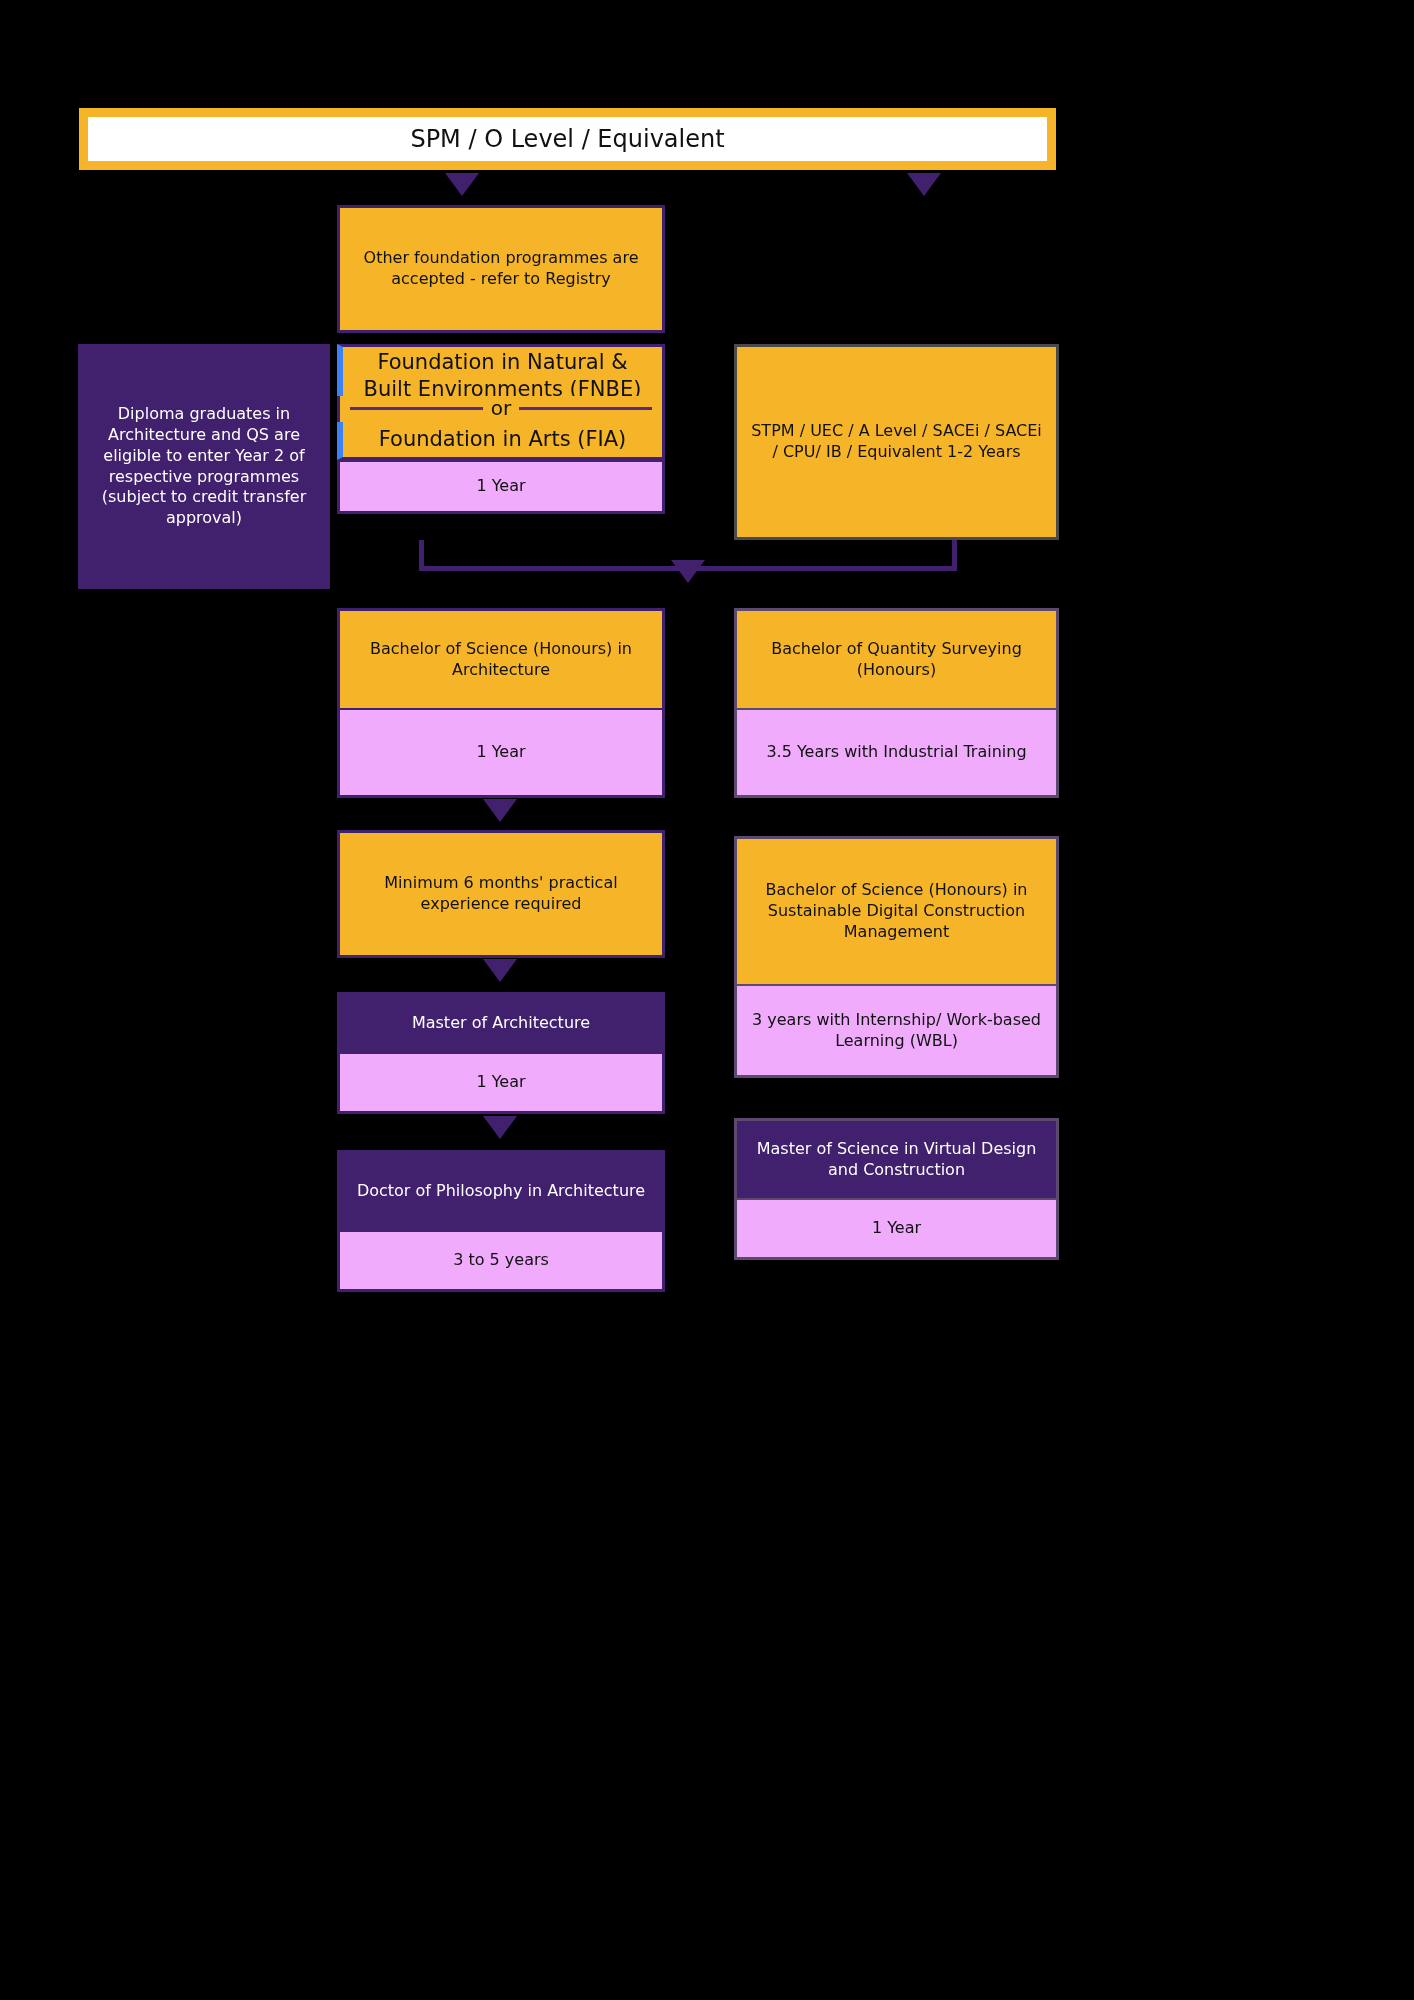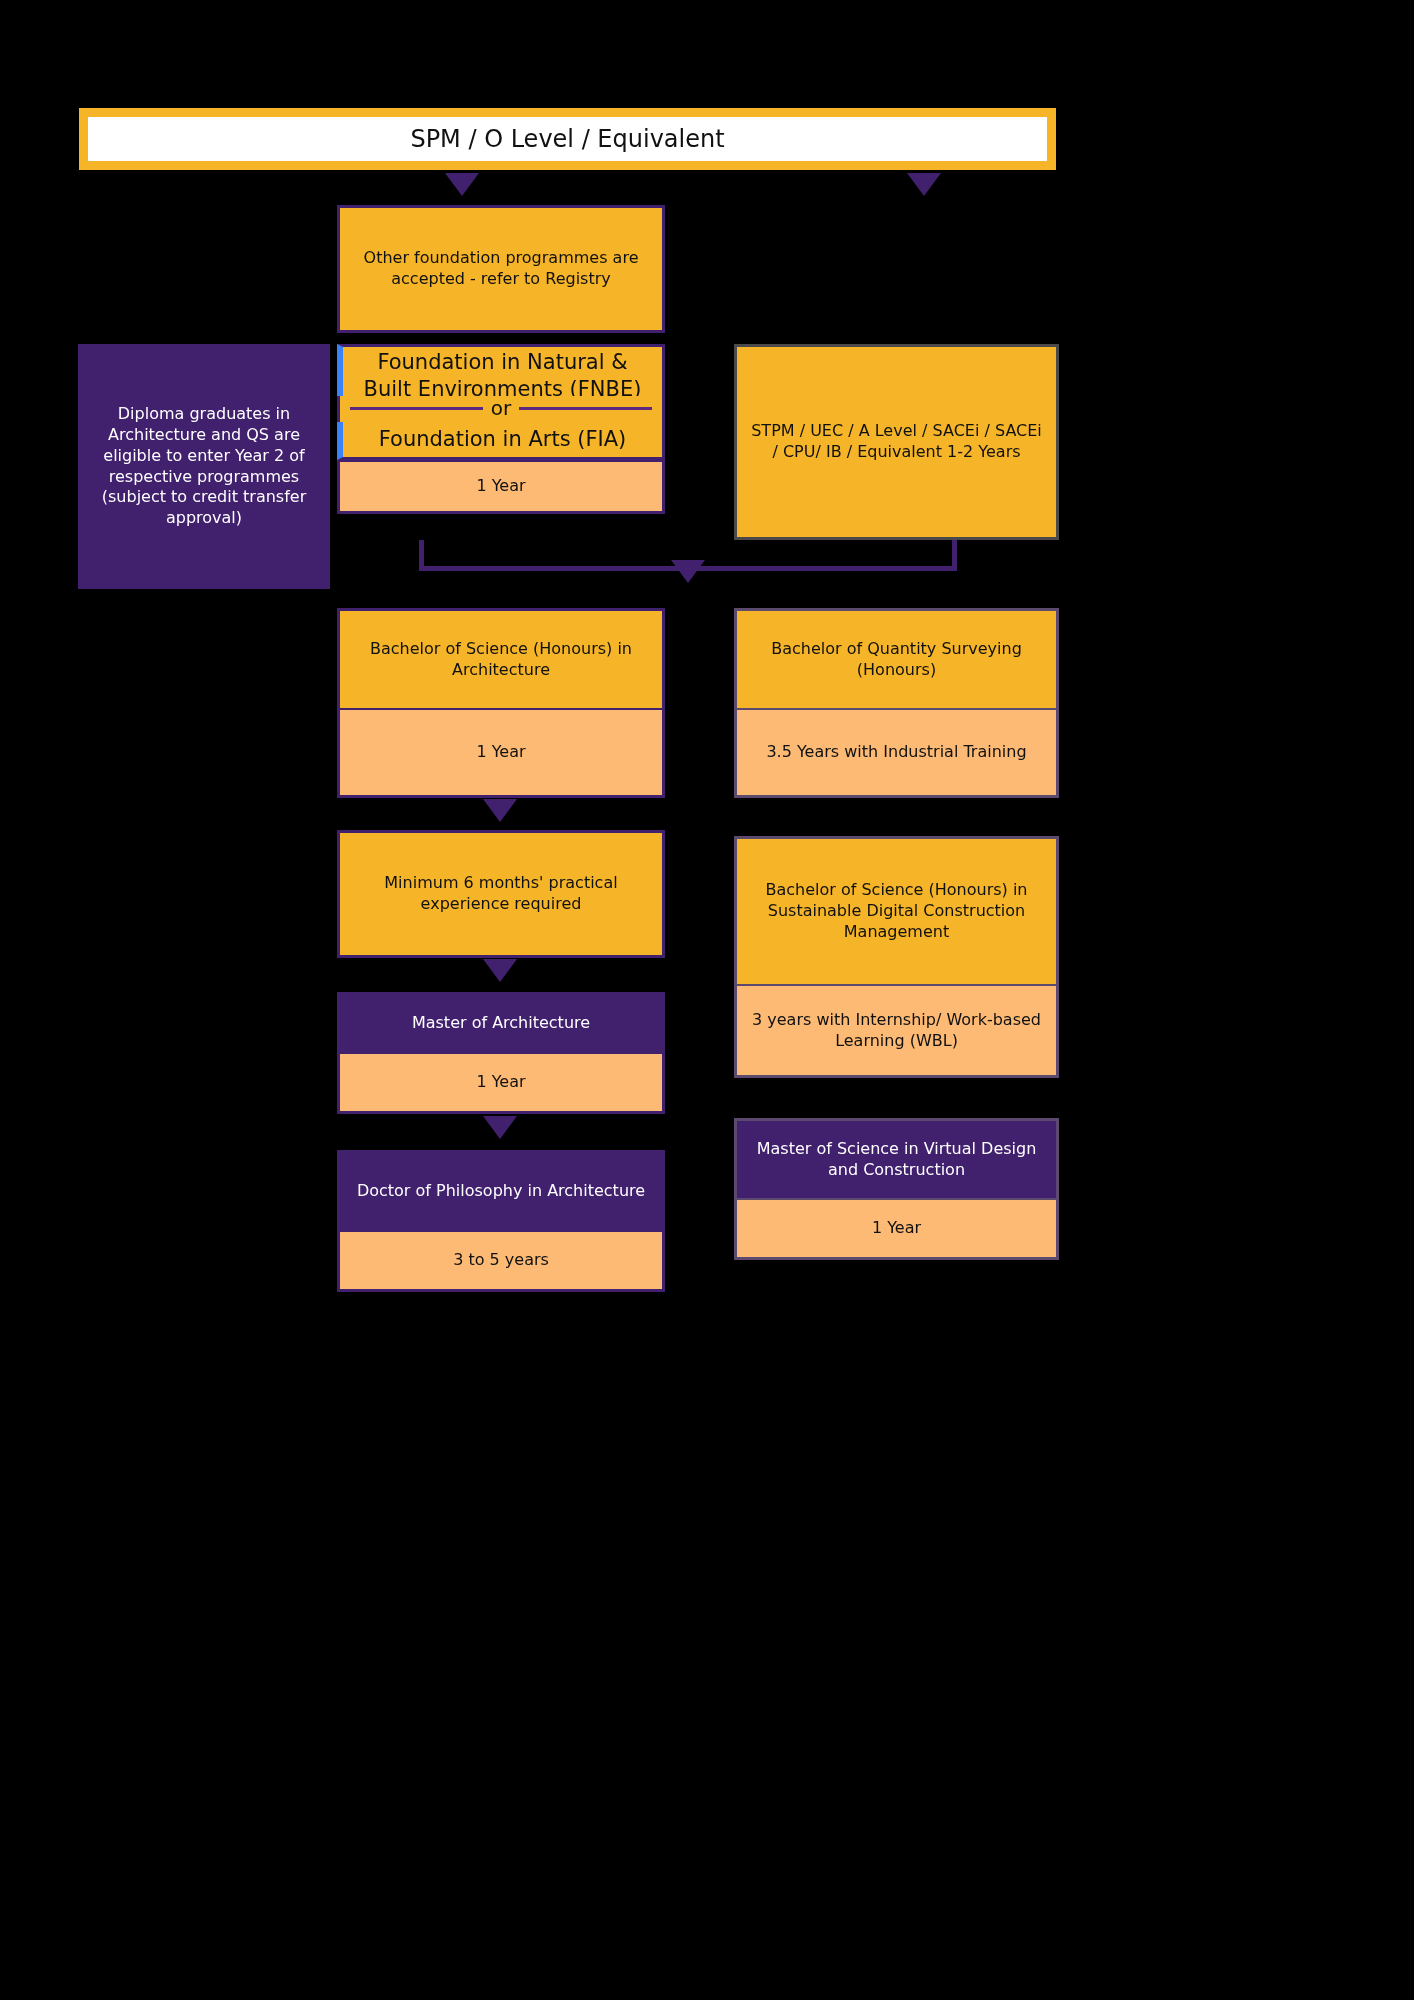--- a/index.html
+++ b/index.html
@@ -40,21 +40,21 @@
     background: #F6B528;
     color: #111111;
     border: 3px solid #41206E;
   }
   .purple {
     background: #41206E;
     color: #FFFFFF;
     border: 3px solid #41206E;
   }
   .white {
-    background: #fdba74;
+    background: #f0abfc;
     color: #111111;
     border: 3px solid #41206E;
     border-top: 2px solid #41206E;
   }
   
   .banner {
     position: absolute;
     box-sizing: border-box;
     background: #FFFFFF;
     border: 9px solid #F6B528;

